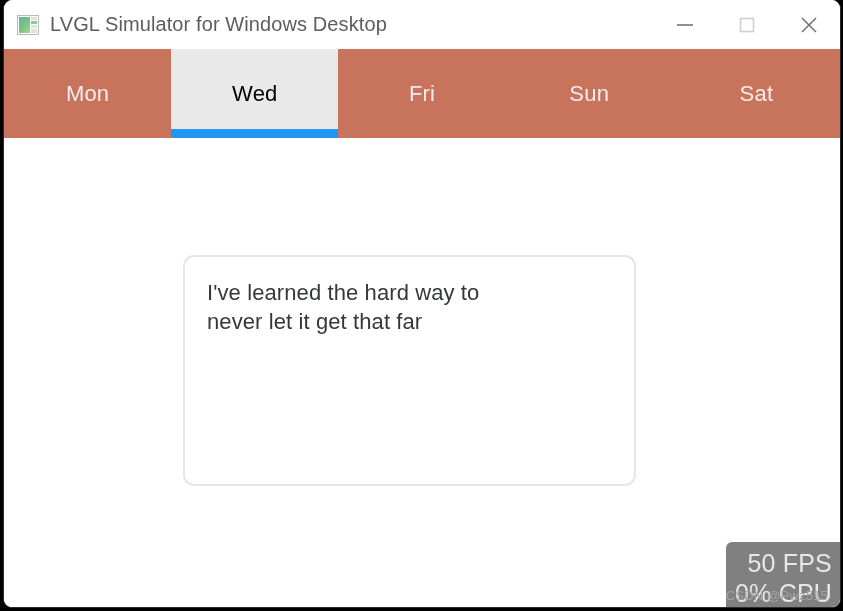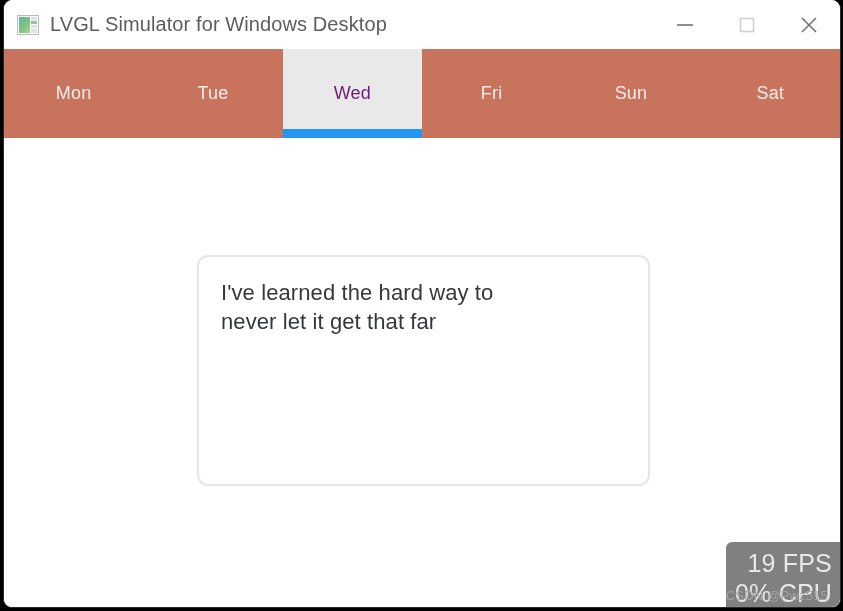--- a/index.html
+++ b/index.html
@@ -111,48 +111,48 @@
     height: 89px;
     background: #c8735c;
     position: relative;
   }
   .tab {
     flex: 1 1 0;
     display: flex;
     align-items: center;
     justify-content: center;
     position: relative;
-    font-size: 18px;
+    font-size: 22px;
     color: #f6eceb;
     letter-spacing: 0.2px;
   }
   .tab.active {
     background: #e9e9e9;
-    color: #701a75;
+    color: #000000;
     text-align: center;
   }
   .tab.active .tab-indicator {
     position: absolute;
     left: 0;
     right: 0;
     bottom: 0;
     height: 9px;
     background: #2196f3;
   }
 
   
   .content {
     position: relative;
     height: 469px;
     background: #ffffff;
   }
 
   .textcard {
     position: absolute;
-    left: 193px;
+    left: 179px;
     top: 117px;
     width: 453px;
     height: 231px;
     background: #ffffff;
     border: 2px solid #e6e6e6;
     border-radius: 11px;
     padding: 21px 22px;
   }
 
   .textcard-text {
@@ -242,23 +242,20 @@
         </button>
       </div>
     </div>
 
     <div class="tabbar">
 
       <div class="tab">
         <span>Mon</span>
       </div>
 
-      <div class="tab">
-        <span>Tue</span>
-      </div>
 
       <div class="tab active">
         <span>Wed</span>
         <span class="tab-indicator"></span>
       </div>
 
       <div class="tab">
         <span>Fri</span>
       </div>
 
@@ -273,20 +270,20 @@
     </div>
 
     <div class="content">
 
       <div class="textcard">
         <div class="textcard-text">I've learned the hard way to
 never let it get that far</div>
       </div>
 
       <div class="perf-overlay">
-        <div class="perf-line">19 FPS</div>
+        <div class="perf-line">50 FPS</div>
         <div class="perf-line">0% CPU</div>
         <div class="watermark">CSDN @Pwz515</div>
       </div>
 
     </div>
   </div>
 </div>
 
 </body></html>

